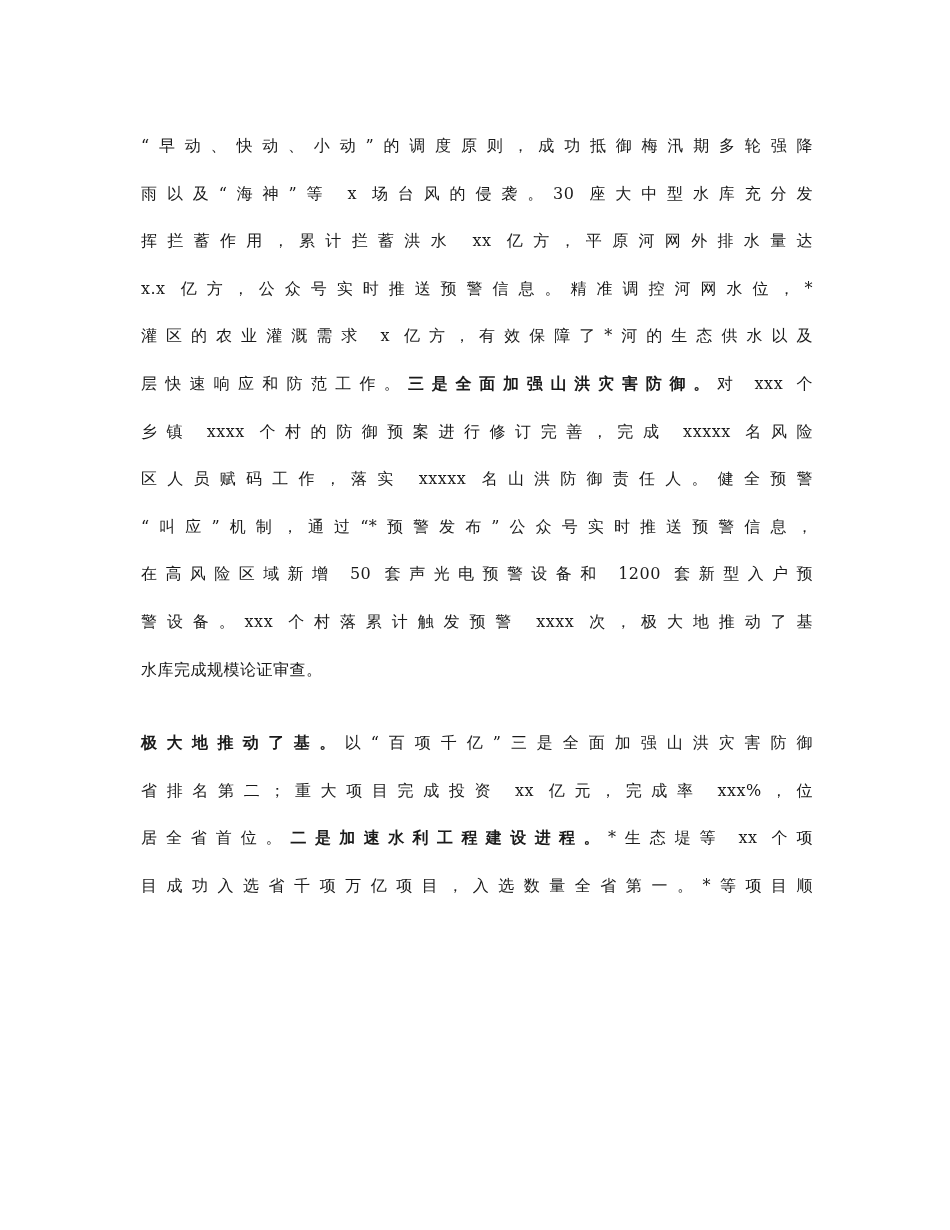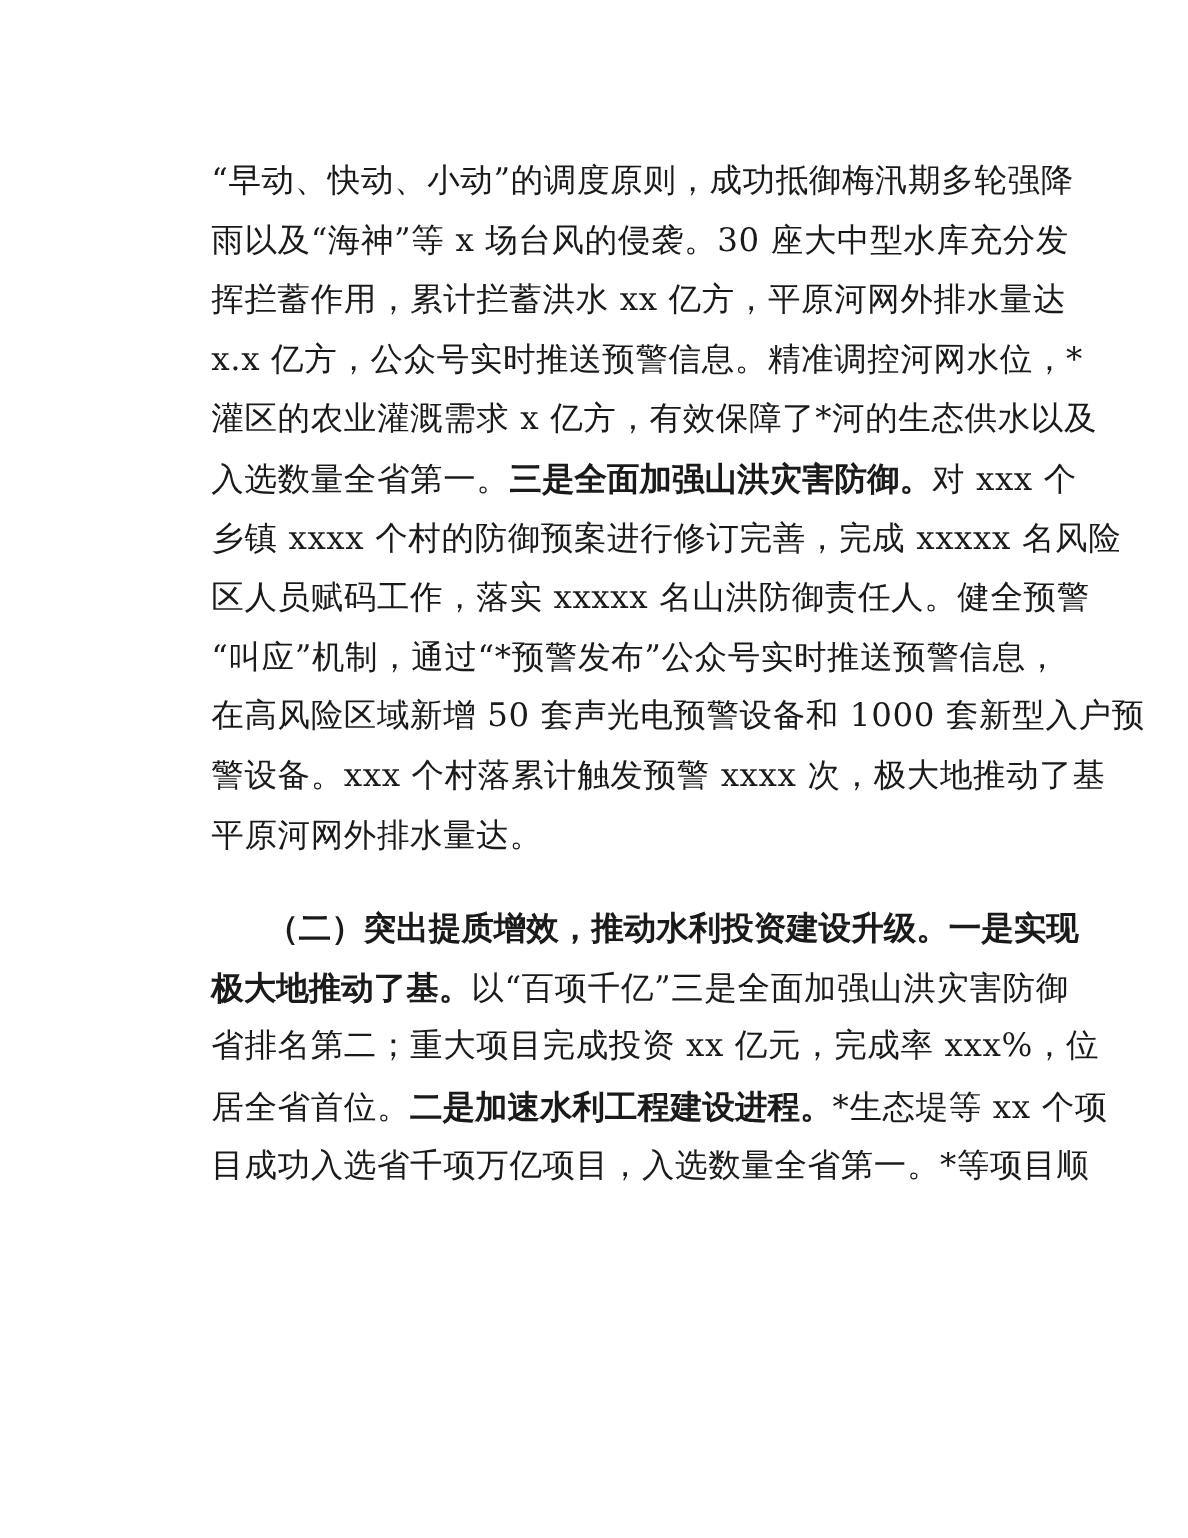--- a/index.html
+++ b/index.html
@@ -17,26 +17,25 @@
   }
   .page {
     position: absolute;
     left: 141px;
     top: 122px;
     width: 672px;
   }
   .line {
     height: 47.6px;
     line-height: 47.6px;
-    font-size: 26px;
+    font-size: 16px;
     white-space: nowrap;
     text-align: justify;
     text-align-last: justify;
     letter-spacing: 0.5px;
-    margin-left: 28px;
   }
   .line.last {
     text-align-last: left;
   }
   .para-gap {
     height: 26px;
   }
   .indent {
     padding-left: 44px;
   }
@@ -53,32 +52,31 @@
 <body>
 
 <div class="page">
 
   <div class="para">
     <div class="line"><span>“早动、快动、小动”的调度原则，成功抵御梅汛期多轮强降</span></div>
     <div class="line"><span>雨以及“海神”等 x 场台风的侵袭。30 座大中型水库充分发</span></div>
     <div class="line"><span>挥拦蓄作用，累计拦蓄洪水 xx 亿方，平原河网外排水量达</span></div>
     <div class="line"><span>x.x 亿方，公众号实时推送预警信息。精准调控河网水位，*</span></div>
     <div class="line"><span>灌区的农业灌溉需求 x 亿方，有效保障了*河的生态供水以及</span></div>
-    <div class="line"><span>入选数量全省第一。</span><span class="bold">三是全面加强山洪灾害防御。</span><span>对 xxx 个</span></div>
+    <div class="line"><span>层快速响应和防范工作。</span><span class="bold">三是全面加强山洪灾害防御。</span><span>对 xxx 个</span></div>
     <div class="line"><span>乡镇 xxxx 个村的防御预案进行修订完善，完成 xxxxx 名风险</span></div>
     <div class="line"><span>区人员赋码工作，落实 xxxxx 名山洪防御责任人。健全预警</span></div>
     <div class="line"><span>“叫应”机制，通过“*预警发布”公众号实时推送预警信息，</span></div>
-    <div class="line"><span>在高风险区域新增 50 套声光电预警设备和 1000 套新型入户预</span></div>
+    <div class="line"><span>在高风险区域新增 50 套声光电预警设备和 1200 套新型入户预</span></div>
     <div class="line"><span>警设备。xxx 个村落累计触发预警 xxxx 次，极大地推动了基</span></div>
-    <div class="line last"><span>平原河网外排水量达。</span></div>
+    <div class="line last"><span>水库完成规模论证审查。</span></div>
   </div>
 
   <div class="para-gap"></div>
 
   <div class="para">
-    <div class="line indent"><span class="bold">（二）突出提质增效，推动水利投资建设升级。一是实现</span></div>
     <div class="line"><span class="bold">极大地推动了基。</span><span>以“百项千亿”三是全面加强山洪灾害防御</span></div>
     <div class="line"><span>省排名第二；重大项目完成投资 xx 亿元，完成率 xxx%，位</span></div>
     <div class="line"><span>居全省首位。</span><span class="bold">二是加速水利工程建设进程。</span><span>*生态堤等 xx 个项</span></div>
     <div class="line"><span>目成功入选省千项万亿项目，入选数量全省第一。*等项目顺</span></div>
   </div>
 
 </div>
 
 </body></html>

